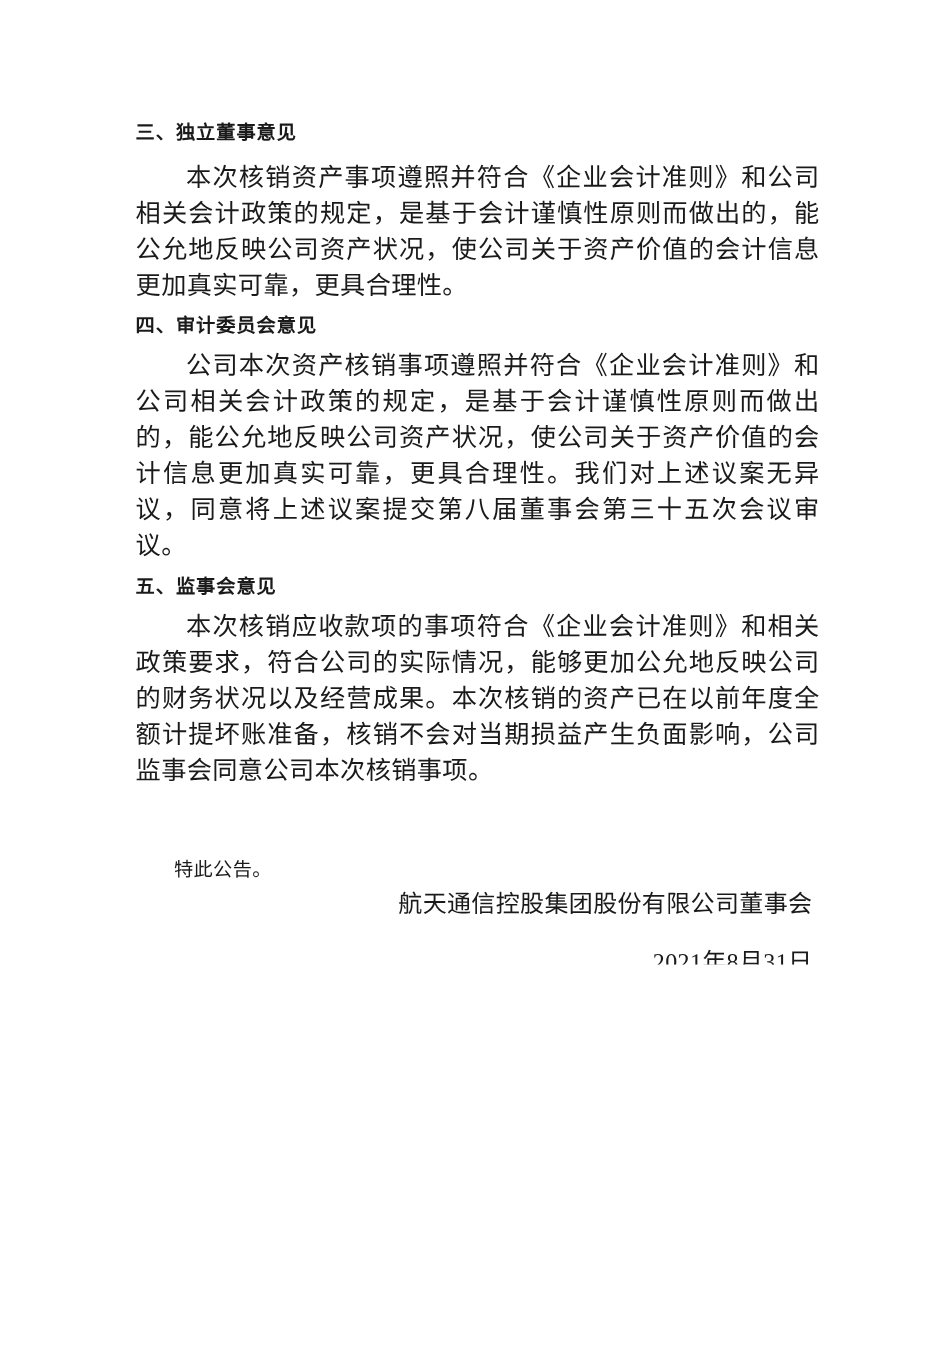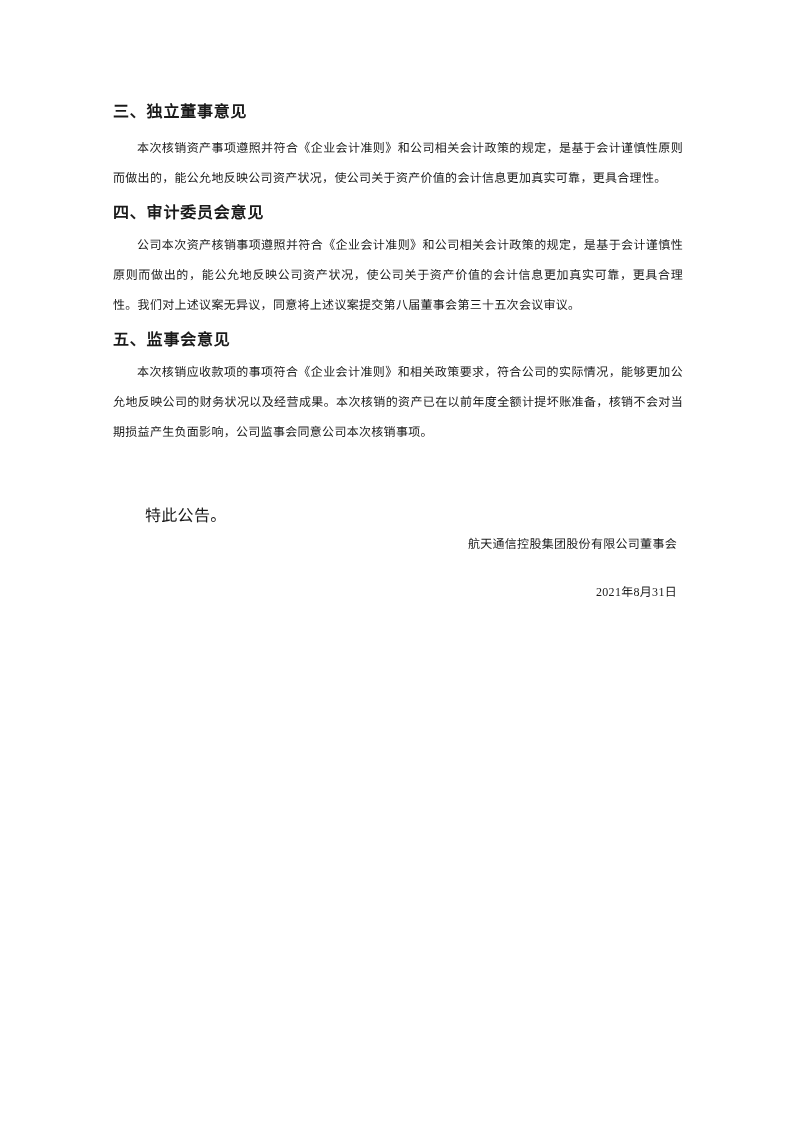--- a/index.html
+++ b/index.html
@@ -28,36 +28,36 @@
     line-height: 30px;
     letter-spacing: 0.8px;
     margin: 5px 0 2px 0;
   }
   .sec-heading.first {
     margin-top: 0;
     margin-bottom: 6px;
   }
   .body-para {
     margin: 0;
-    font-size: 12px;
+    font-size: 21px;
     line-height: 30px;
     letter-spacing: 0.3px;
     text-indent: 2em;
     text-align: justify;
   }
   .closing-notice {
     margin: 56px 0 0 0;
     font-size: 16px;
     line-height: 26px;
     letter-spacing: 0.3px;
     text-indent: 2em;
   }
   .signature-line {
     margin: 0;
-    font-size: 12px;
+    font-size: 20px;
     line-height: 30px;
     letter-spacing: 0.3px;
     text-align: right;
     padding-right: 6px;
   }
   .signature-date {
     margin-top: 18px;
   }
 </style>
 </head>

